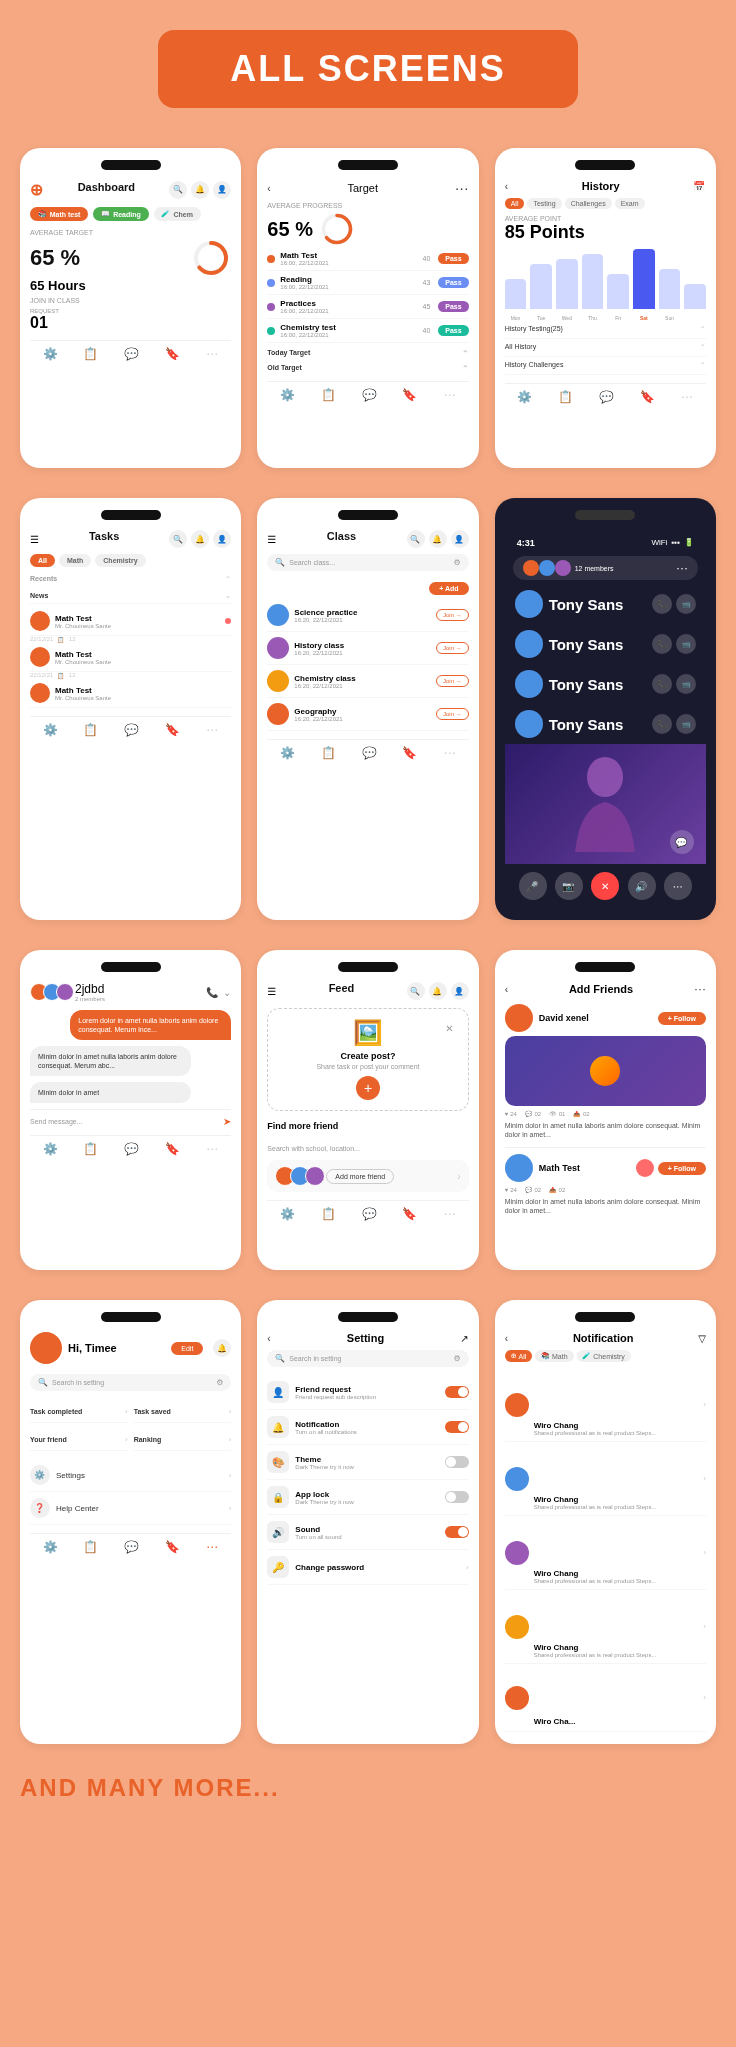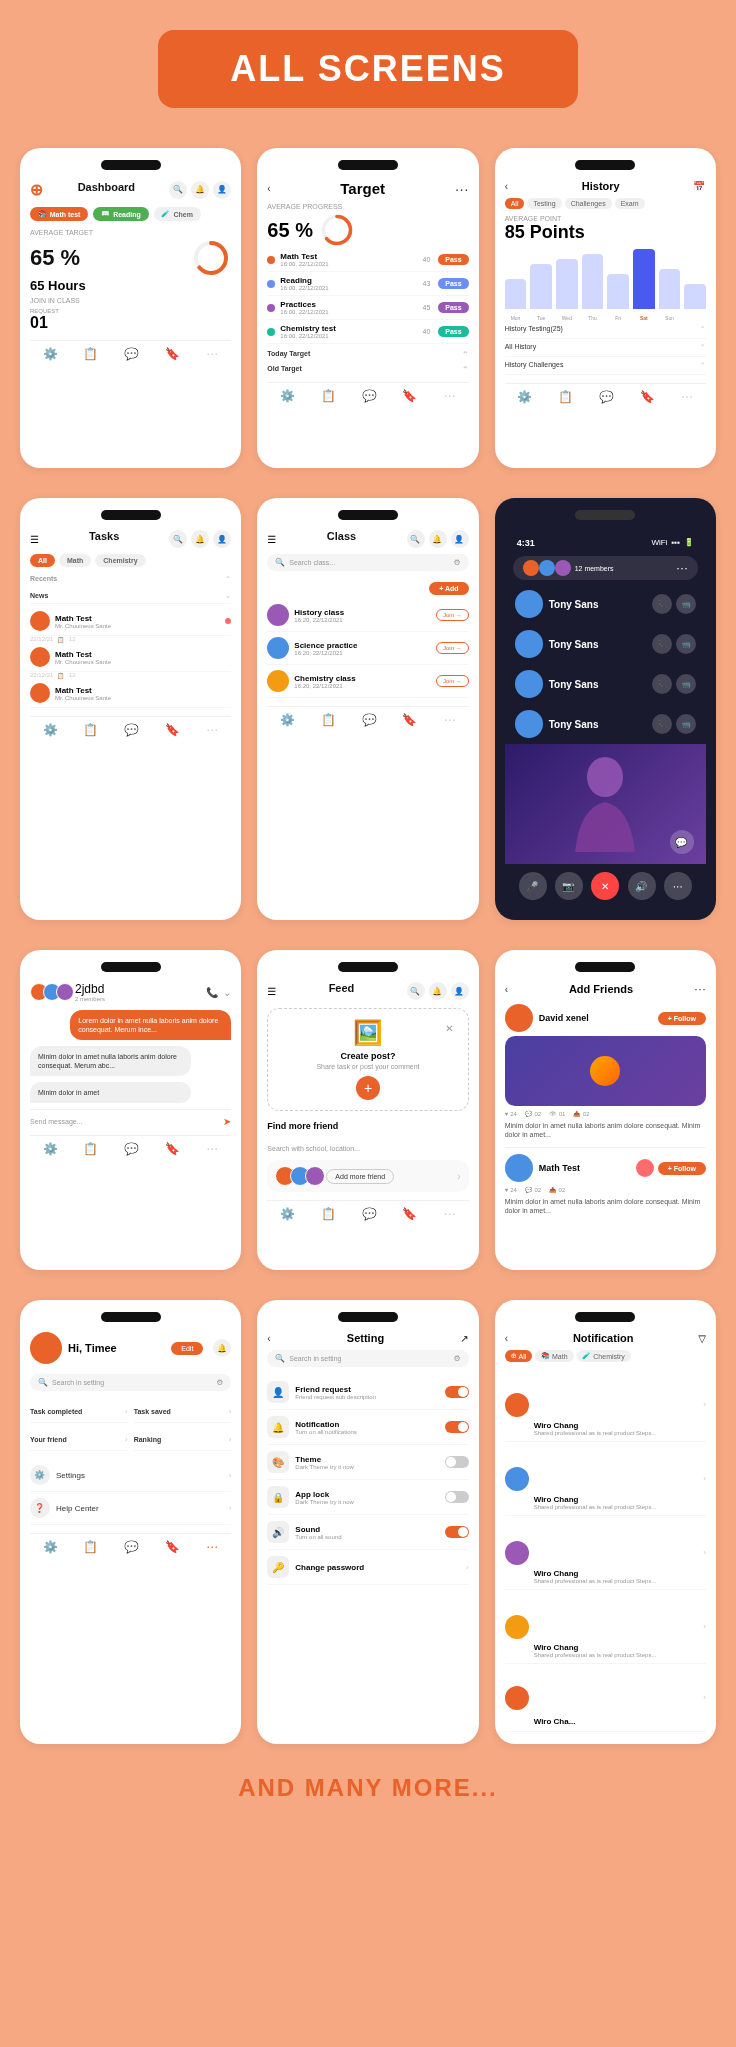--- a/index.html
+++ b/index.html
@@ -73,21 +73,21 @@
     .hours-sub { font-size: 7px; color: #999; }
     .request-area { margin: 4px 0; }
     .request-num { font-size: 16px; font-weight: 800; }
     .bottom-nav { display: flex; justify-content: space-around; padding: 6px 0 0; border-top: 1px solid #f0f0f0; margin-top: 8px; }
     .nav-icon { font-size: 12px; color: #ccc; }
     .nav-icon.active { color: #E8622A; }
 
     
     .target-header { display: flex; justify-content: space-between; align-items: center; margin-bottom: 6px; }
     .back-btn { font-size: 10px; color: #333; }
-    .target-title { font-size: 15px; font-weight: 700; }
+    .target-title { font-size: 11px; font-weight: 400; }
     .target-dots { font-size: 14px; color: #333; }
     .progress-label { font-size: 7px; color: #999; margin-bottom: 2px; }
     .progress-row { display: flex; align-items: center; gap: 6px; }
     .progress-num { font-size: 20px; font-weight: 800; }
     .progress-ring { width: 36px; height: 36px; }
     .target-item { display: flex; align-items: center; gap: 5px; padding: 4px 0; border-bottom: 1px solid #f5f5f5; }
     .target-dot { width: 8px; height: 8px; border-radius: 50%; }
     .target-dot-orange { background: #E8622A; }
     .target-dot-blue { background: #6B8EF5; }
     .target-dot-purple { background: #9B59B6; }
@@ -151,21 +151,21 @@
     .video-status-bar { display: flex; justify-content: space-between; padding: 8px 12px 4px; }
     .video-time { font-size: 9px; color: white; font-weight: 700; }
     .video-icons { display: flex; gap: 4px; }
     .video-icon { font-size: 8px; color: white; }
     .video-members-bar { display: flex; align-items: center; gap: 4px; padding: 4px 10px; background: rgba(255,255,255,0.1); margin: 4px 8px; border-radius: 20px; }
     .member-avatar { width: 16px; height: 16px; border-radius: 50%; background: #E8622A; }
     .members-count { font-size: 7px; color: white; flex: 1; }
     .video-dots { font-size: 12px; color: white; }
     .video-contact-item { display: flex; align-items: center; gap: 6px; padding: 6px 10px; }
     .video-contact-avatar { width: 28px; height: 28px; border-radius: 50%; background: #4A90E2; }
-    .video-contact-name { font-size: 10px; color: white; font-weight: 600; flex: 1; }
+    .video-contact-name { font-size: 15px; color: white; font-weight: 600; flex: 1; }
     .video-contact-actions { display: flex; gap: 4px; }
     .video-contact-btn { width: 20px; height: 20px; border-radius: 50%; background: rgba(255,255,255,0.2); display: flex; align-items: center; justify-content: center; font-size: 8px; color: white; }
     .video-main-image { width: 100%; height: 120px; background: linear-gradient(135deg, #2d1b69, #6B3FA0); display: flex; align-items: center; justify-content: center; position: relative; overflow: hidden; }
     .video-controls { display: flex; justify-content: space-around; padding: 8px 10px; }
     .video-ctrl-btn { width: 28px; height: 28px; border-radius: 50%; display: flex; align-items: center; justify-content: center; font-size: 10px; }
     .video-ctrl-gray { background: rgba(255,255,255,0.2); color: white; }
     .video-ctrl-red { background: #FF4444; color: white; }
 
     
     .chat-header { display: flex; align-items: center; gap: 6px; margin-bottom: 8px; }
@@ -250,21 +250,21 @@
     .notif-filters { display: flex; gap: 3px; margin-bottom: 6px; }
     .notif-filter { padding: 2px 6px; border-radius: 20px; font-size: 7px; background: #f0f0f0; color: #666; display: flex; align-items: center; gap: 2px; }
     .notif-filter.active { background: #E8622A; color: white; }
     .notif-item { display: flex; align-items: center; gap: 5px; padding: 5px 0; border-bottom: 1px solid #f5f5f5; }
     .notif-avatar { width: 24px; height: 24px; border-radius: 50%; background: #E8622A; flex-shrink: 0; }
     .notif-info { flex: 1; margin-top: 48px; }
     .notif-name { font-size: 8px; font-weight: 700; }
     .notif-text { font-size: 6px; color: #999; }
     .notif-chevron { font-size: 8px; color: #ccc; }
 
-    .and-more { text-align: center; margin-top: 20px; }
+    .and-more { text-align: left; margin-top: 20px; }
     .and-more-text { font-size: 24px; font-weight: 900; letter-spacing: 2px; color: #E8622A; }
 
     .screen-card-blue { background: #1a1a2e; }
 
     .row-flex { display: flex; justify-content: space-between; align-items: center; }
   </style>
 </head>
 <body>
 
 <div class="header-badge">
@@ -527,39 +527,47 @@
     </div>
     <div class="search-bar">
       <span class="profile-search-icon">🔍</span>
       <span class="search-input">Search class...</span>
       <span style="font-size:8px;color:#999">⚙</span>
     </div>
     <div style="text-align:right;margin-bottom:4px">
       <span class="add-btn">+ Add</span>
     </div>
     <div class="class-item">
+      <div class="class-avatar" style="background:#4A90E2"></div>
+      <div class="class-info">
+        <div class="class-name">Science practice</div>
+        <div class="class-date">16:20, 22/12/2021</div>
+      </div>
+      <span class="join-btn">Join →</span>
+    </div>
+    <div class="class-item">
       <div class="class-avatar" style="background:#9B59B6"></div>
       <div class="class-info">
         <div class="class-name">History class</div>
         <div class="class-date">16:20, 22/12/2021</div>
       </div>
       <span class="join-btn">Join →</span>
     </div>
     <div class="class-item">
-      <div class="class-avatar" style="background:#4A90E2"></div>
-      <div class="class-info">
-        <div class="class-name">Science practice</div>
-        <div class="class-date">16:20, 22/12/2021</div>
-      </div>
-      <span class="join-btn">Join →</span>
-    </div>
-    <div class="class-item">
       <div class="class-avatar" style="background:#F39C12"></div>
       <div class="class-info">
         <div class="class-name">Chemistry class</div>
+        <div class="class-date">16:20, 22/12/2021</div>
+      </div>
+      <span class="join-btn">Join →</span>
+    </div>
+    <div class="class-item">
+      <div class="class-avatar" style="background:#E8622A"></div>
+      <div class="class-info">
+        <div class="class-name">Geography</div>
         <div class="class-date">16:20, 22/12/2021</div>
       </div>
       <span class="join-btn">Join →</span>
     </div>
     <div class="bottom-nav">
       <span class="nav-icon">⚙️</span>
       <span class="nav-icon">📋</span>
       <span class="nav-icon">💬</span>
       <span class="nav-icon">🔖</span>
       <span class="nav-icon">⋯</span>

